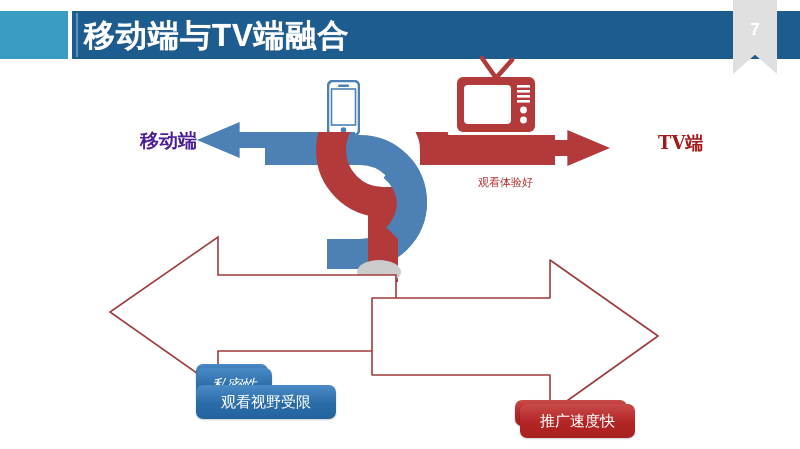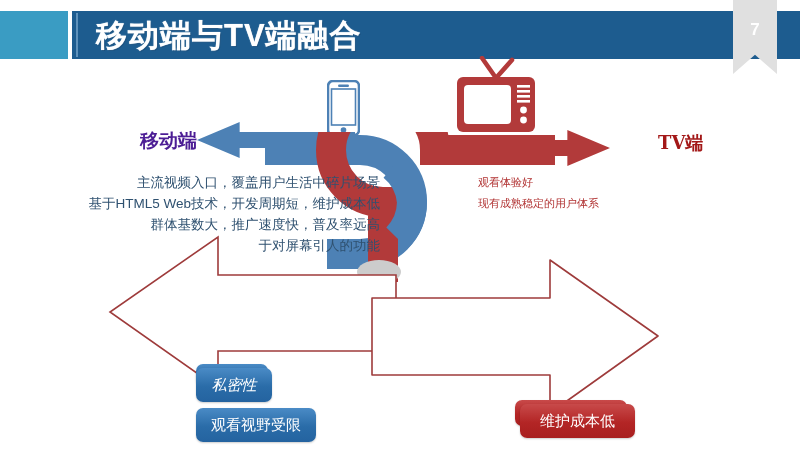--- a/index.html
+++ b/index.html
@@ -42,21 +42,20 @@
     position: absolute;
     left: 84px; top: 14px;
     height: 44px;
     line-height: 44px;
     font-size: 31px;
     font-weight: bold;
     color: #ffffff;
     letter-spacing: 1px;
     text-shadow: 0 0 1px #cfe0ee, 1px 1px 0 rgba(20,60,100,.45);
     white-space: nowrap;
-    margin-left: 12px;
   }
   .page-badge {
     position: absolute;
     left: 733px; top: 0px;
     width: 44px; height: 74px;
     background: #e0e0e0;
     clip-path: polygon(0 0, 100% 0, 100% 100%, 50% 74%, 0 100%);
   }
   .page-badge-num {
     position: absolute;
@@ -170,21 +169,21 @@
     box-shadow: 0 1px 2px rgba(0,0,0,.2);
   }
   .box-blue {
     background: linear-gradient(180deg, #4a8bc6 0%, #2a6ca8 55%, #2463a0 100%);
   }
   .box-red {
     background: linear-gradient(180deg, #c84a4a 0%, #b32525 55%, #a81f1f 100%);
   }
   .box-b-hidden { left: 196px; top: 364px; width: 72px; height: 22px; }
   .box-b1       { left: 196px; top: 368px; width: 76px; height: 34px; font-style: italic; }
-  .box-b2       { left: 196px; top: 408px; width: 120px; height: 34px; }
+  .box-b2       { left: 196px; top: 385px; width: 140px; height: 34px; }
   .box-r-hidden { left: 515px; top: 400px; width: 112px; height: 26px; }
   .box-r1       { left: 520px; top: 404px; width: 115px; height: 34px; }
 </style>
 </head>
 <body>
 
 <div id="slide">
 
   <div class="hdr-cyan"></div>
   <div class="hdr-bar"></div>
@@ -231,32 +230,25 @@
   </svg>
 
   <svg class="chevron-left" viewBox="0 0 290 155">
     <path d="M110 2 L110 40 L288 40 L288 116 L110 116 L110 153 L2 77 Z" fill="#ffffff" stroke="#9e3b3b" stroke-width="1.6"></path>
   </svg>
 
   <svg class="chevron-right" viewBox="0 0 290 157">
     <path d="M2 40 L180 40 L180 2 L288 78 L180 155 L180 117 L2 117 Z" fill="#ffffff" stroke="#9e3b3b" stroke-width="1.6" stroke-linejoin="round"></path>
   </svg>
 
-  <div class="bullets-left">
-    <div>主流视频入口，覆盖用户生活中碎片场景</div>
-    <div>基于HTML5 Web技术，开发周期短，维护成本低</div>
-    <div>群体基数大，推广速度快，普及率远高</div>
-    <div>于对屏幕引人的功能</div>
-  </div>
 
   <div class="bullets-right">
     <div>观看体验好</div>
-    <div>现有成熟稳定的用户体系</div>
   </div>
 
   <div class="box box-blue box-b-hidden"></div>
   <div class="box box-blue box-b1">私密性</div>
   <div class="box box-blue box-b2">观看视野受限</div>
 
   <div class="box box-red box-r-hidden"></div>
-  <div class="box box-red box-r1">维护成本低</div>
+  <div class="box box-red box-r1">推广速度快</div>
 
 </div>
 
 </body></html>

